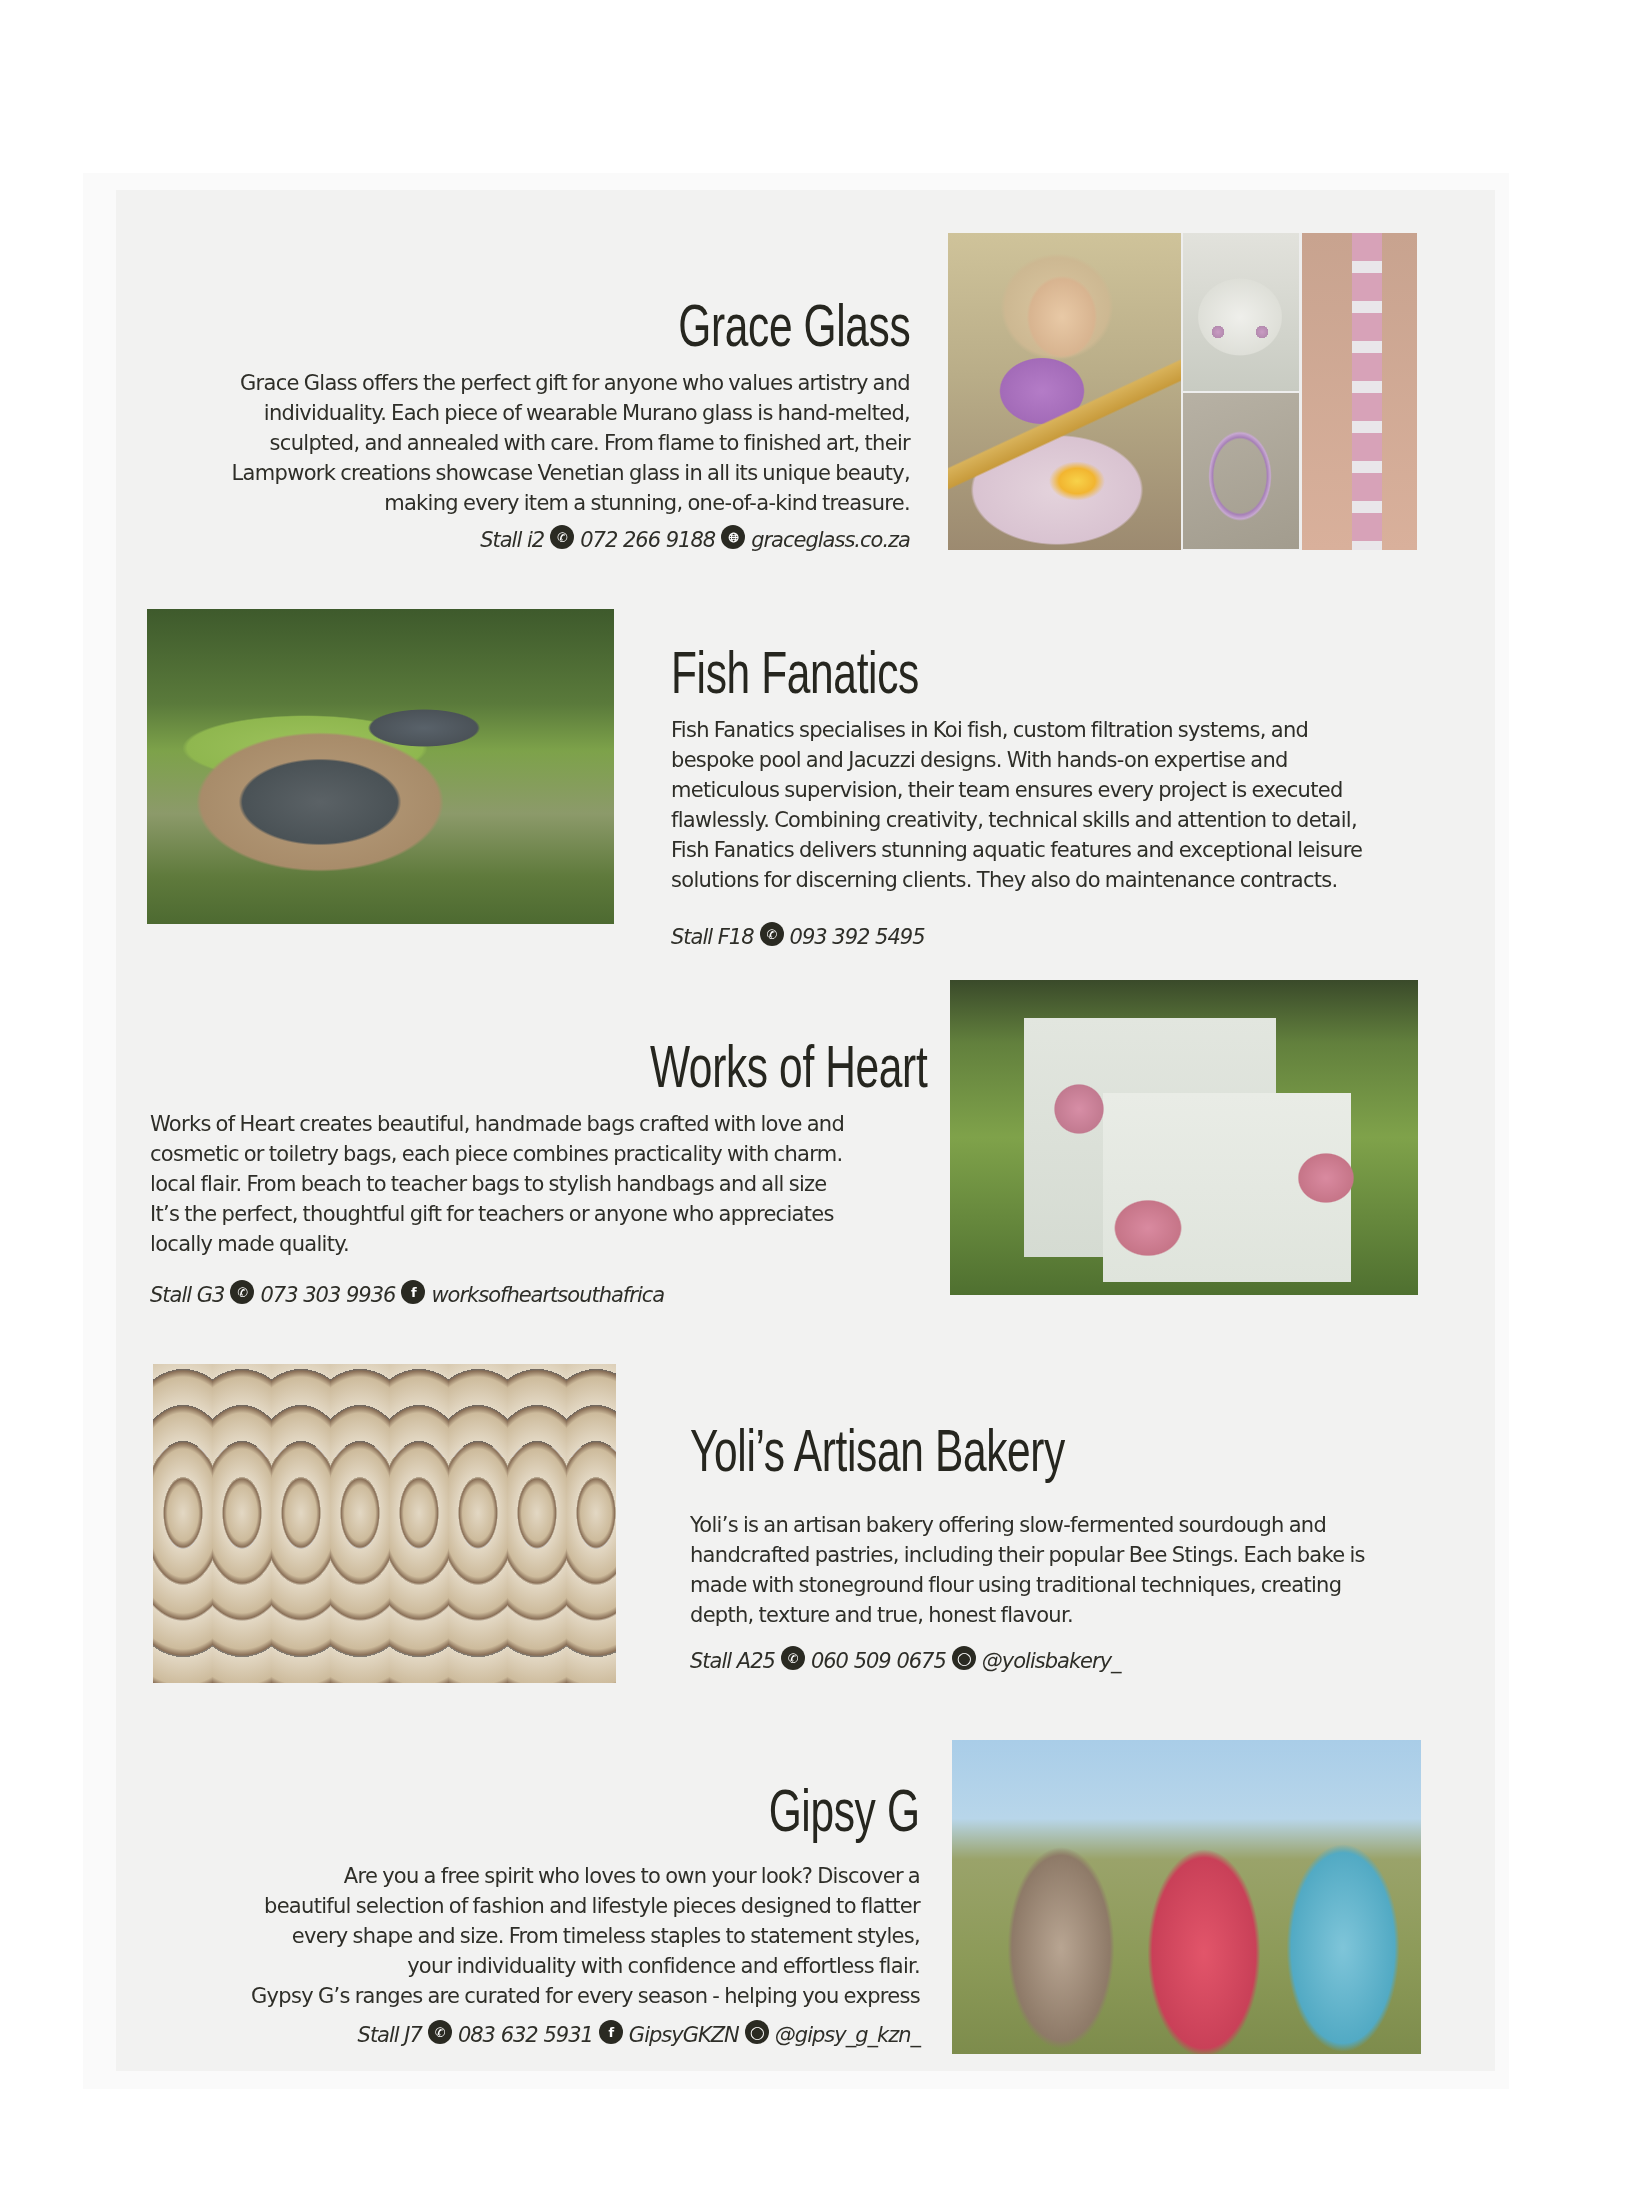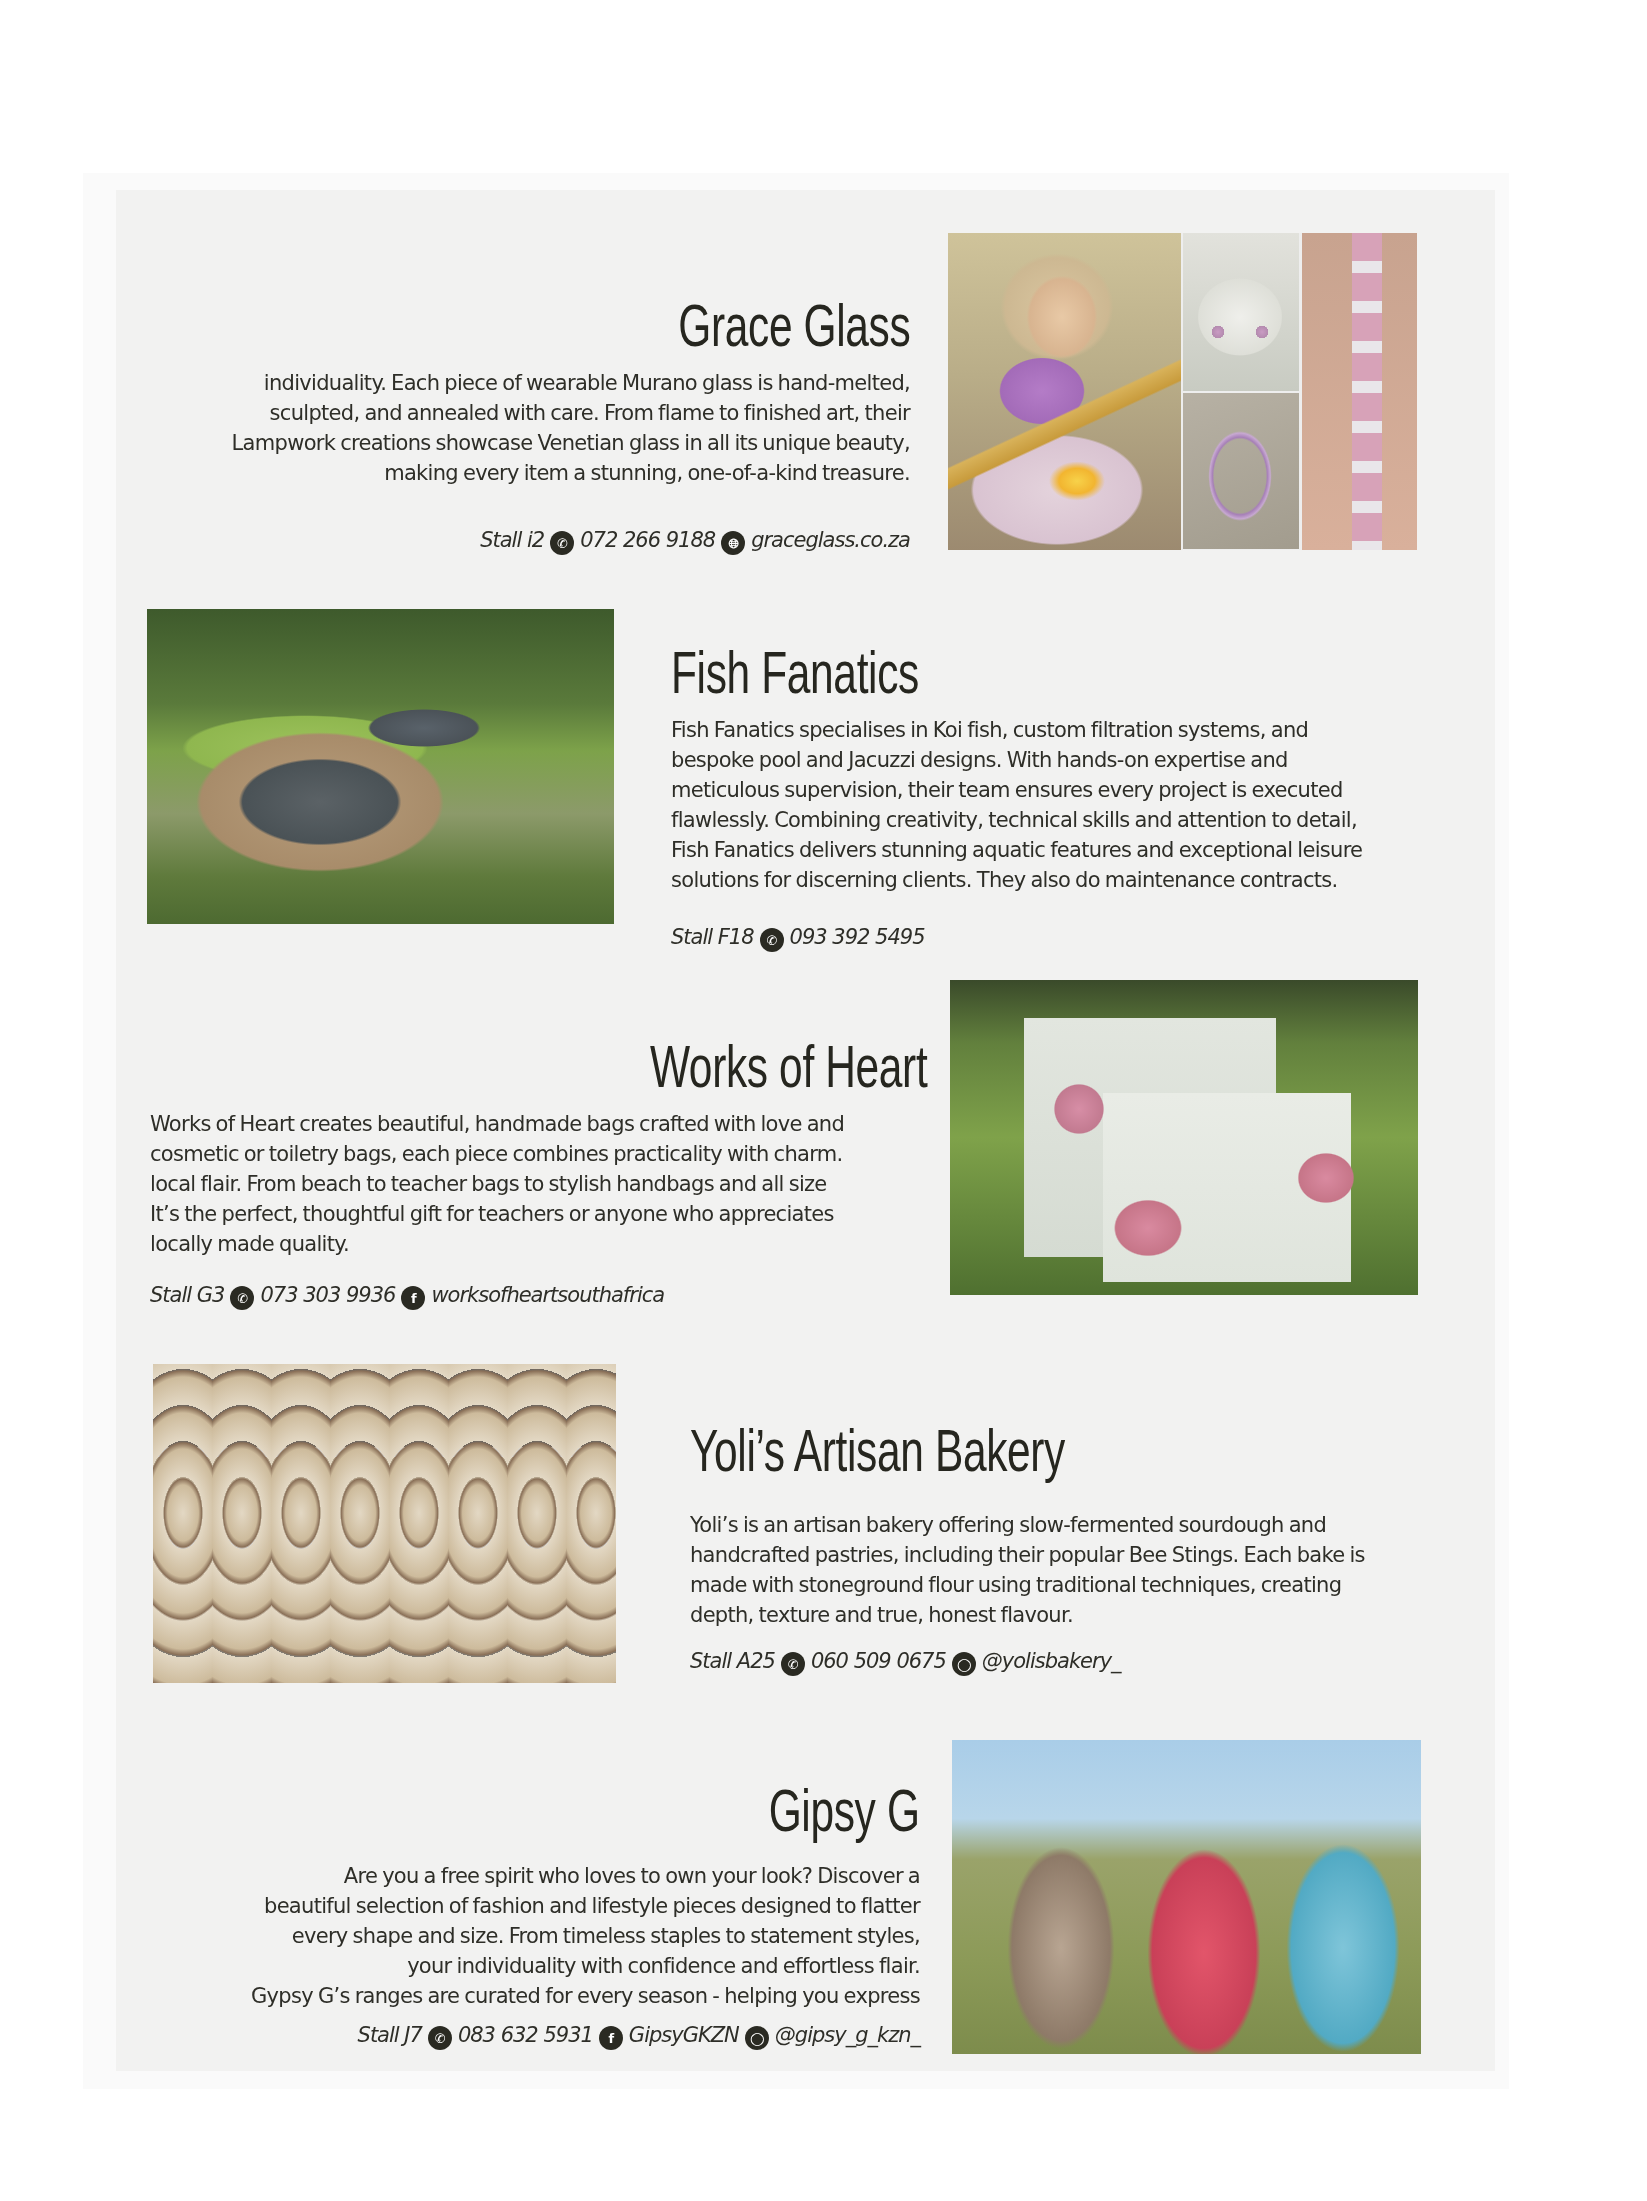--- a/index.html
+++ b/index.html
@@ -25,21 +25,21 @@
   .title.left { transform-origin: left center; }
   .body-text {
     position: absolute; font-size: 21px; line-height: 30px; color: #2e2e28;
     letter-spacing: -0.7px; word-spacing: -1px;
   }
   .body-text div { white-space: nowrap; }
   .body-text.right { text-align: right; }
   .stall {
     position: absolute; white-space: nowrap; font-style: italic;
     font-size: 21px; line-height: 30px; color: #2e2e28; letter-spacing: -1px;
-    display: flex; align-items: flex-end; gap: 6px;
+    display: flex; align-items: flex-start; gap: 6px;
   }
   .stall.right { justify-content: flex-end; }
   .icon-dot {
     display: inline-flex; align-items: center; justify-content: center;
     width: 24px; height: 24px; border-radius: 50%; background: #2a2a22;
     color: #ffffff; font-style: normal; font-size: 13px; line-height: 1;
     font-weight: bold; flex: 0 0 auto;
   }
   .photo { position: absolute; overflow: hidden; background: #ccc; }
   .collage { position: absolute; background: #eee; }
@@ -47,20 +47,21 @@
 </style>
 </head>
 <body>
 
 <div class="panel-outer"></div>
 <div class="panel"></div>
 
 <section>
   <div class="title right" style="right:737px; top:297px;">Grace Glass</div>
   <div class="body-text right" style="right:737px; top:368px; width:752px;">
+    <div>Grace Glass offers the perfect gift for anyone who values artistry and</div>
     <div>individuality. Each piece of wearable Murano glass is hand-melted,</div>
     <div>sculpted, and annealed with care. From flame to finished art, their</div>
     <div>Lampwork creations showcase Venetian glass in all its unique beauty,</div>
     <div>making every item a stunning, one-of-a-kind treasure.</div>
   </div>
   <div class="stall right" style="right:737px; top:525px; width:594px;">
     <span>Stall i2</span>
     <span class="icon-dot">✆</span>
     <span>072 266 9188</span>
     <span class="icon-dot">🌐︎</span>

